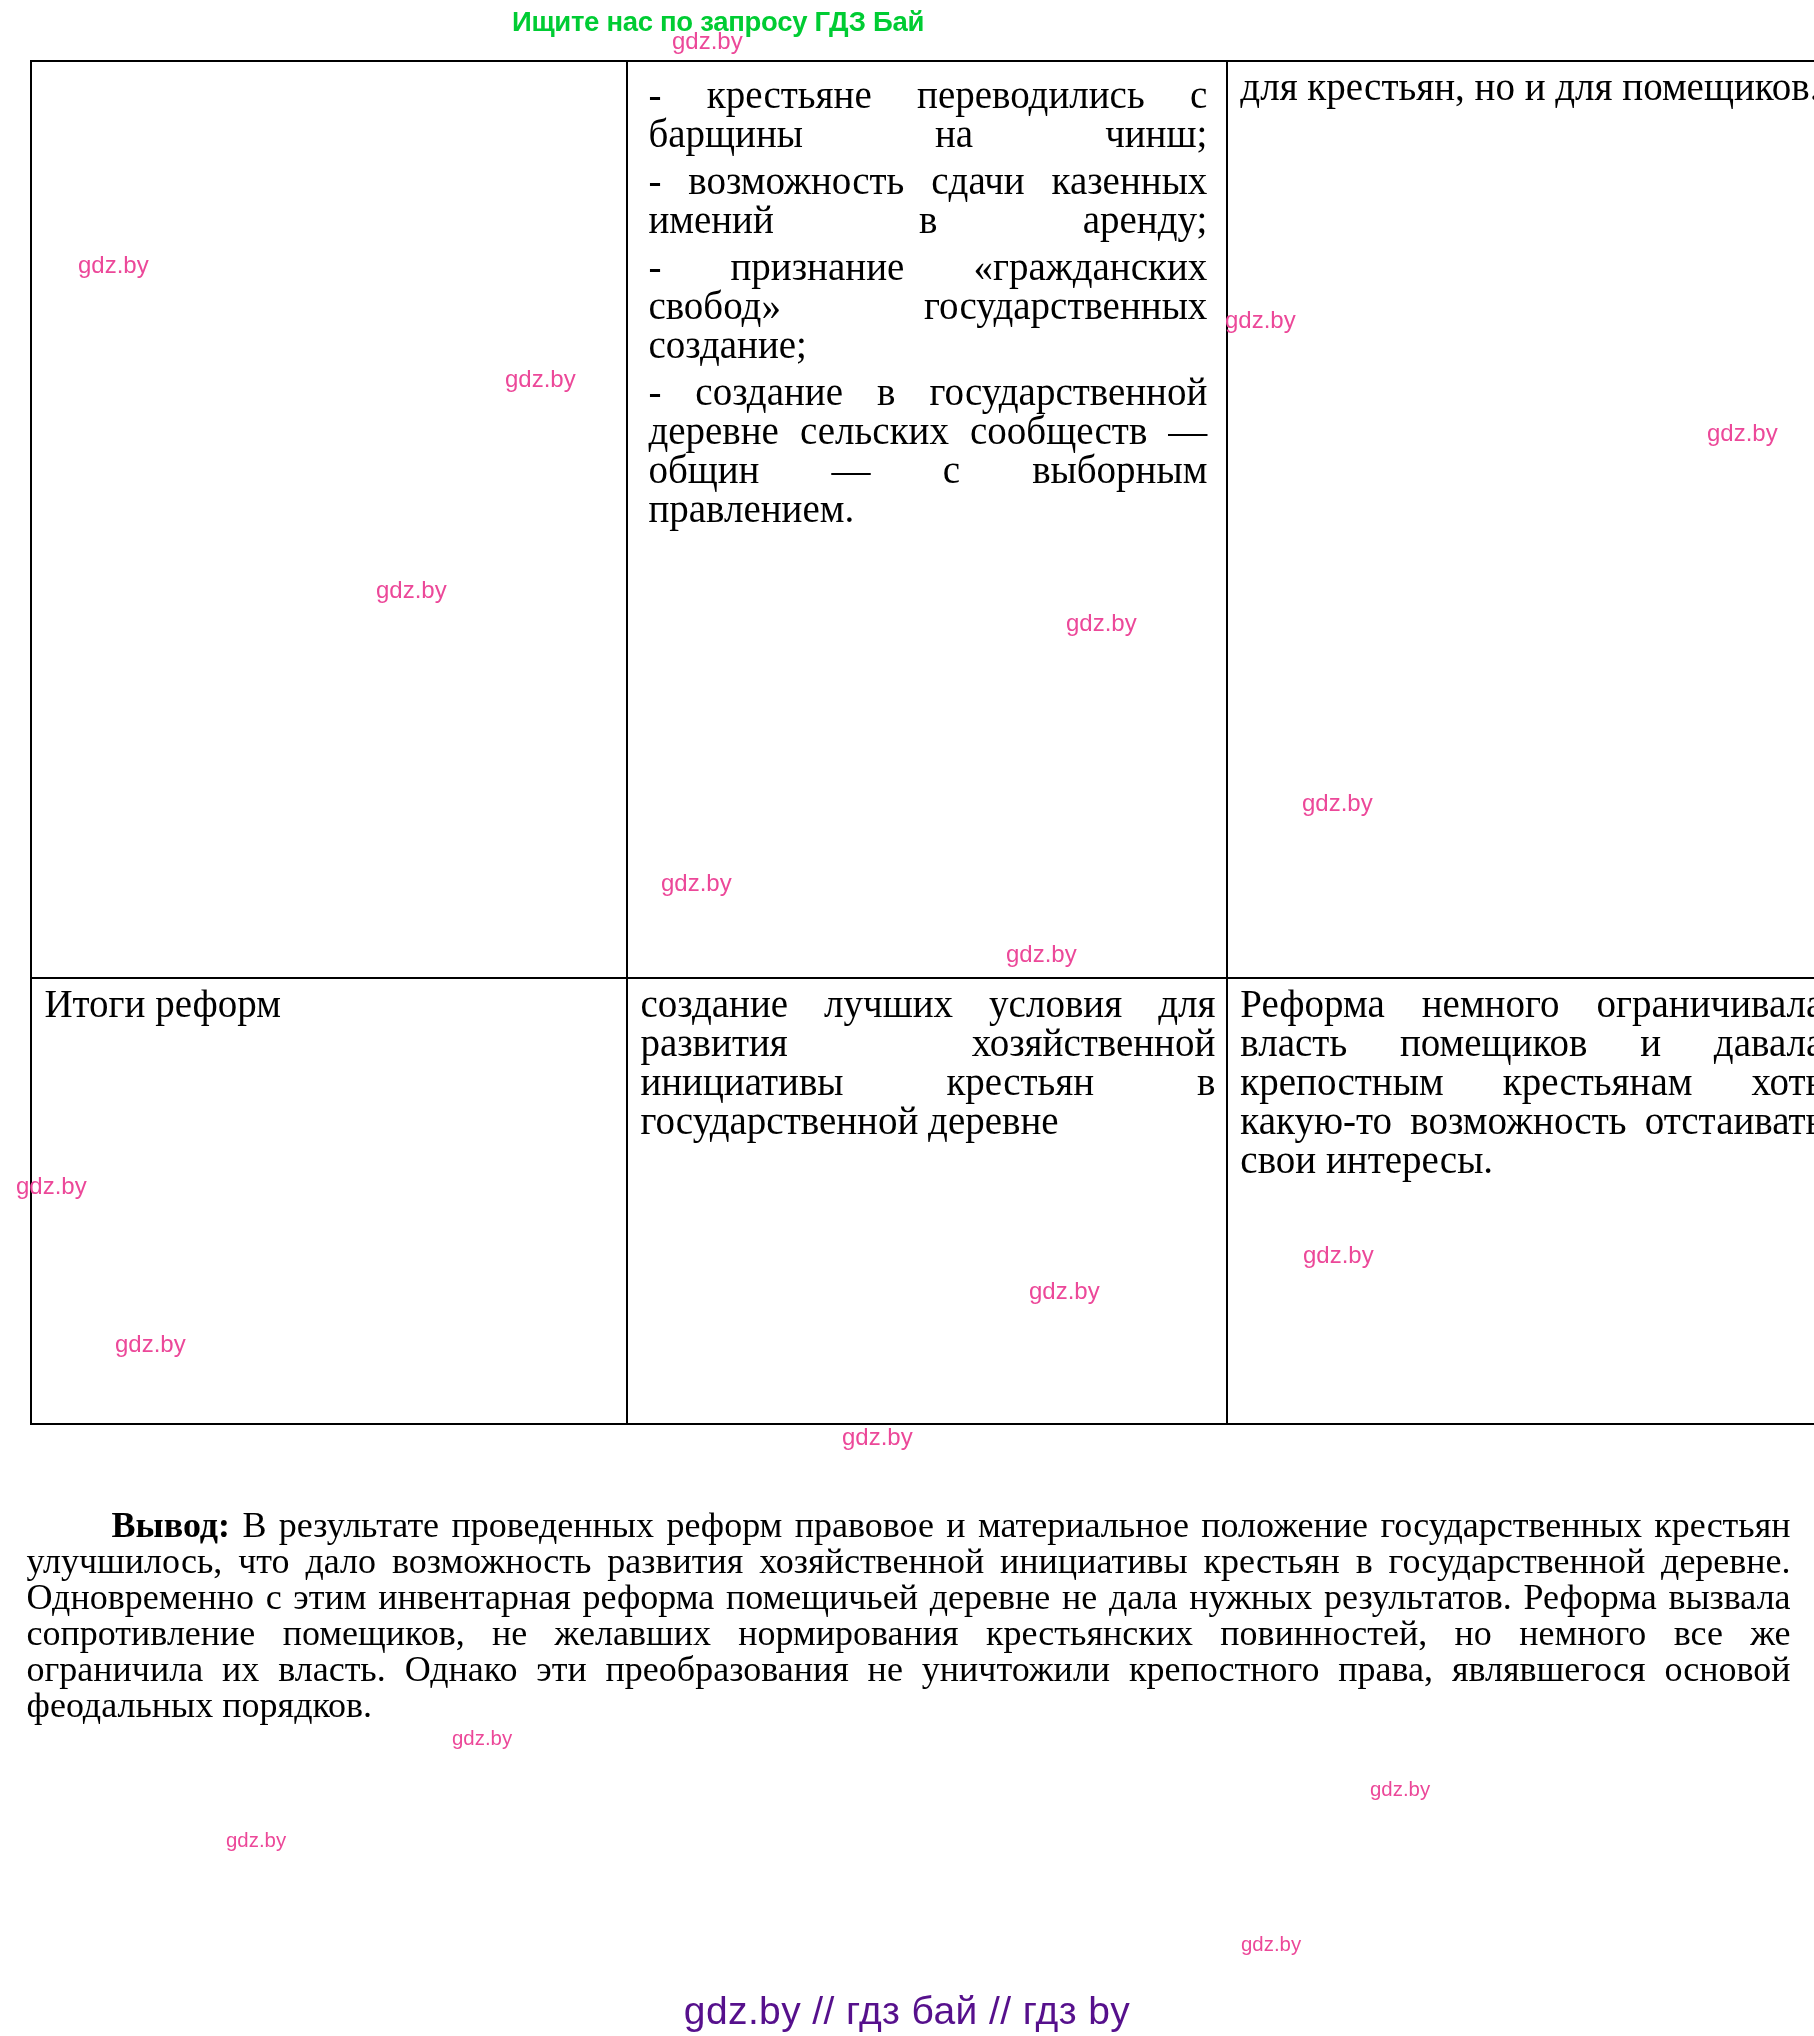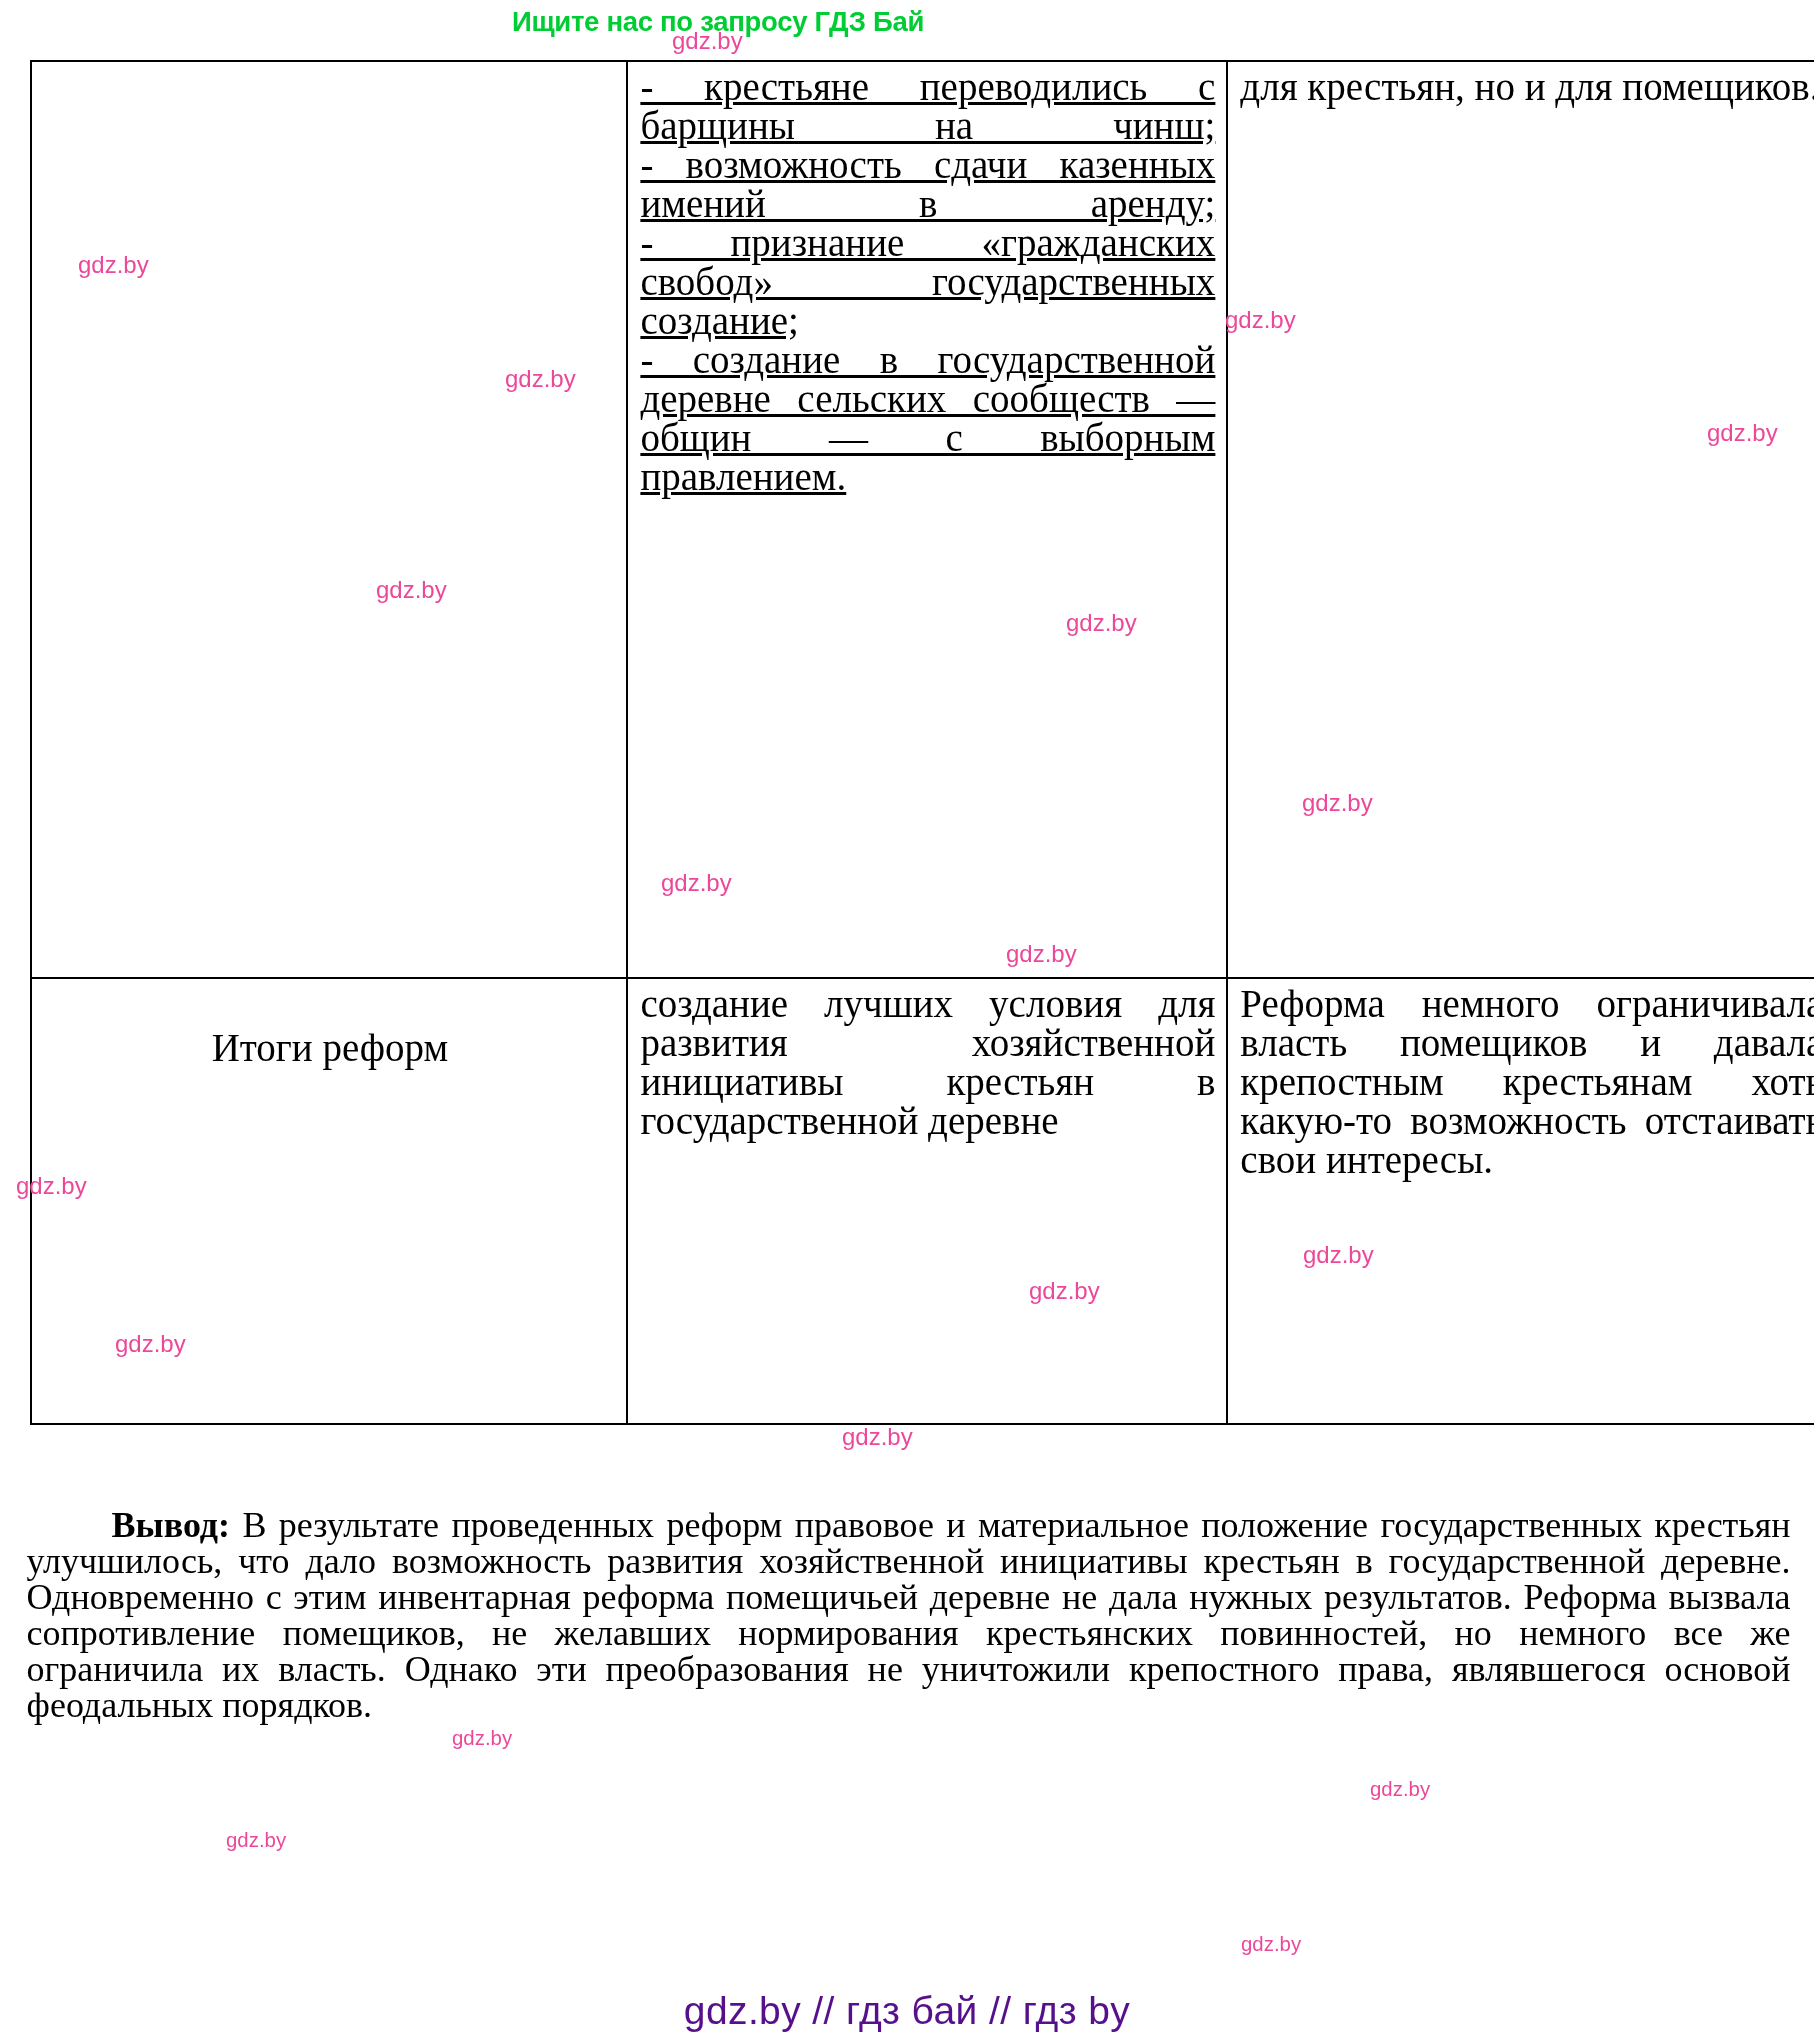--- a/index.html
+++ b/index.html
@@ -56,33 +56,31 @@
   td.col-c { width: 583px; }
 
   .cell-text {
     text-align: justify;
     text-align-last: left;
     word-spacing: 0px;
     hyphens: none;
   }
 
   .cell-plain {
-    text-align: center;
-    margin-top: 44px;
+    text-align: left;
   }
 
   .r1-a { height: 904px; }
   .r2-a { height: 434px; }
 
   
   .bullet-line {
     text-align: justify;
     text-align-last: left;
-    margin: 0;
-    text-decoration: underline;
+    margin: 8px;
   }
   .bullet-line.stretch {
     text-align-last: justify;
   }
 
   
   .conclusion {
     position: absolute;
     left: 26.6px;
     top: 1507px;

